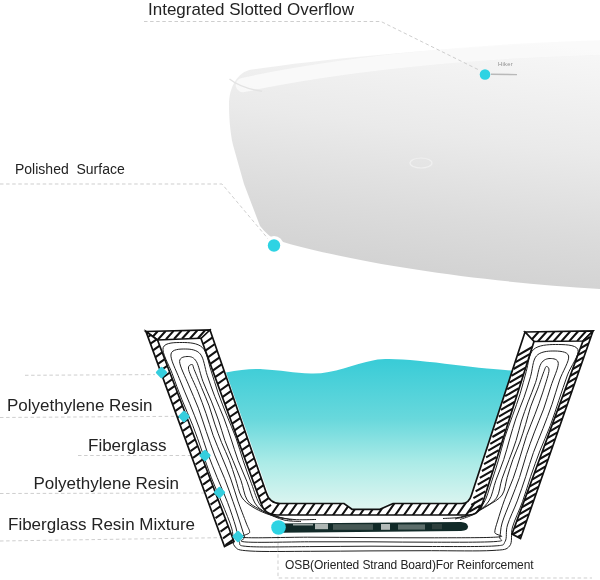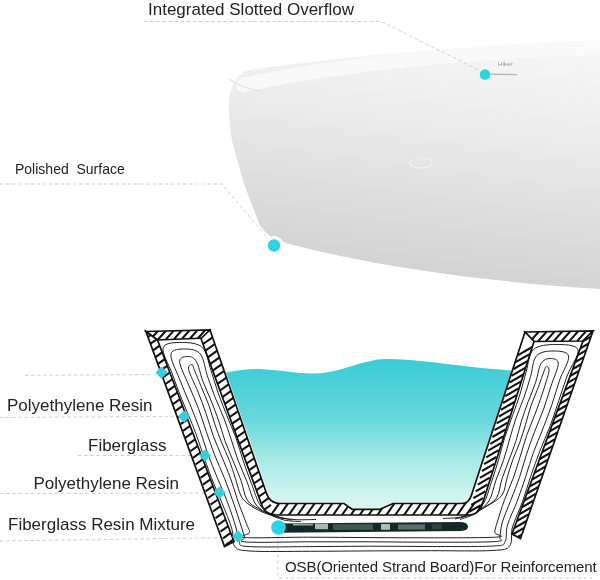--- a/index.html
+++ b/index.html
@@ -118,14 +118,14 @@
   <circle cx="274" cy="245.5" r="6.2" fill="#2ed3e3"></circle>
   <circle cx="278.5" cy="527.5" r="7.3" fill="#2ed3e3"></circle>
 </svg>
 
 <div class="lbl" style="left:148px;top:0.5px;">Integrated Slotted Overflow</div>
 <div class="lbl" style="left:15px;top:161.5px;font-size:14px;">Polished&nbsp; Surface</div>
 <div class="lbl" style="left:7px;top:396.5px;">Polyethylene Resin</div>
 <div class="lbl" style="left:88px;top:437px;text-align:center;">Fiberglass</div>
 <div class="lbl" style="left:33.5px;top:474.5px;">Polyethylene Resin</div>
 <div class="lbl" style="left:8px;top:515.5px;">Fiberglass Resin Mixture</div>
-<div class="lbl" style="left:285px;top:558.5px;font-size:15px;letter-spacing:-0.1px;">OSB(Oriented Strand Board)For Reinforcement</div>
+<div class="lbl" style="left:285px;top:558.5px;font-size:12px;letter-spacing:-0.1px;">OSB(Oriented Strand Board)For Reinforcement</div>
 </div>
 
 </body></html>

